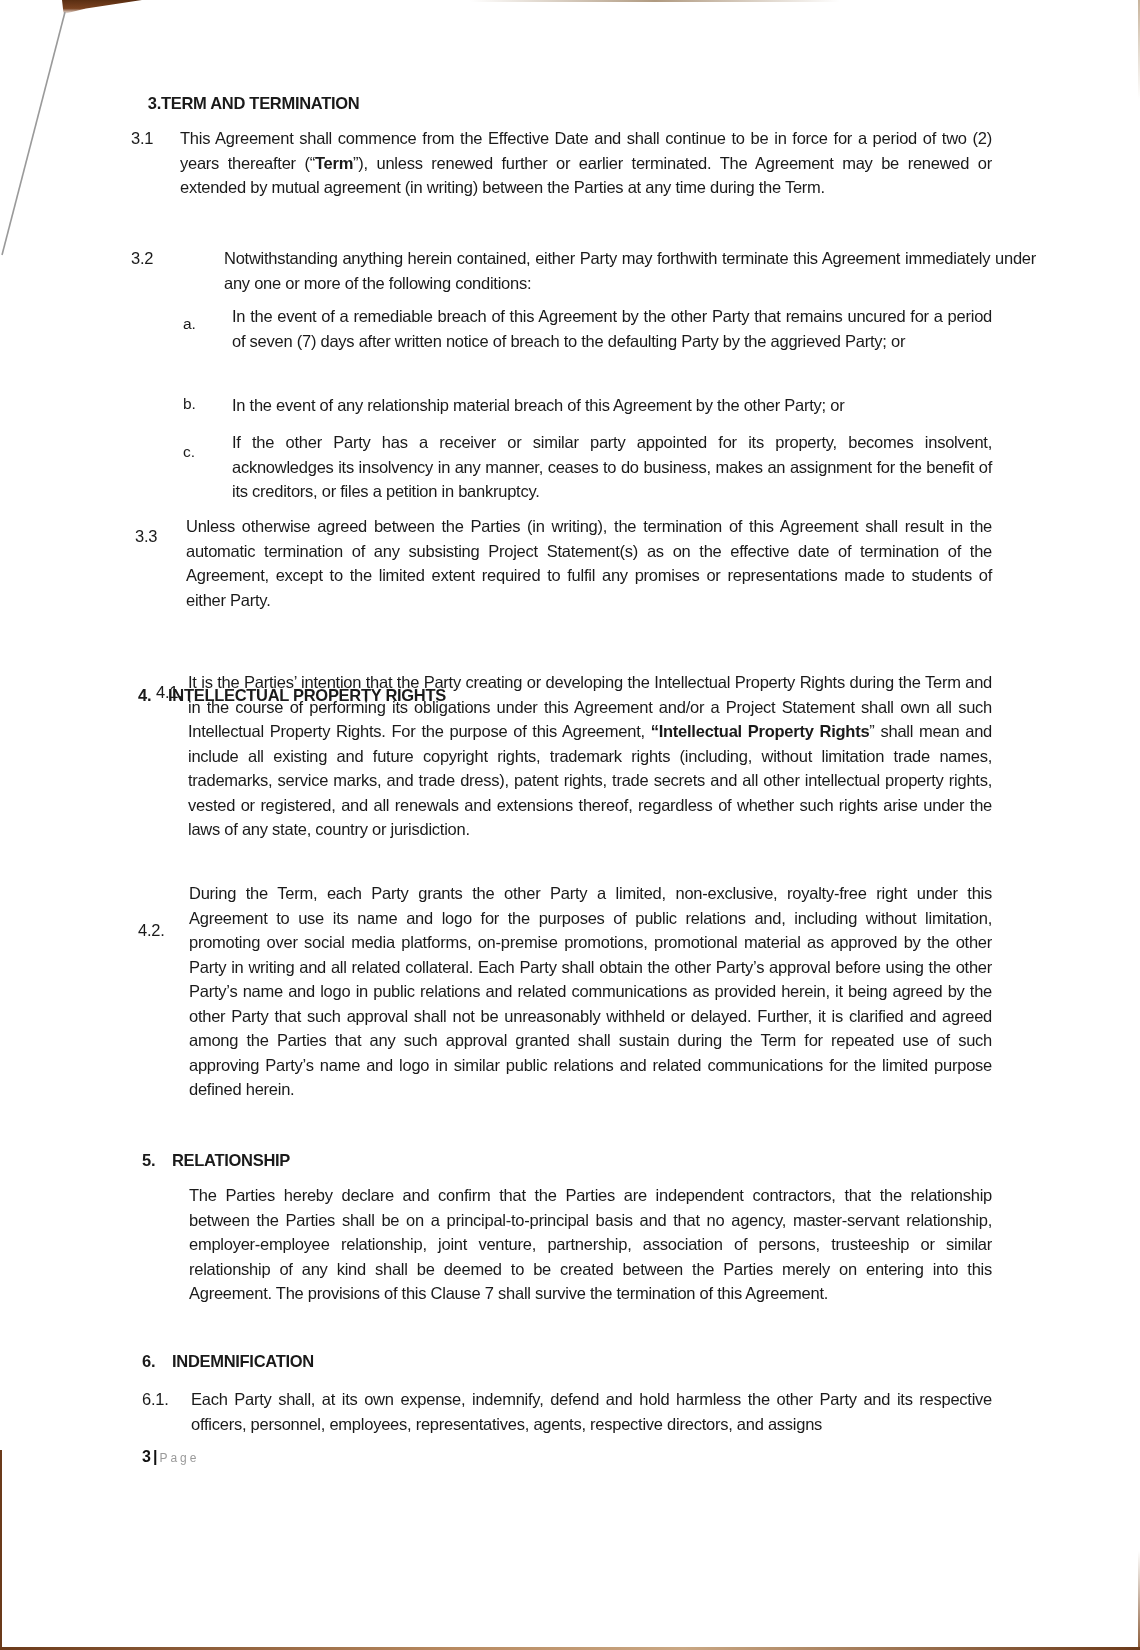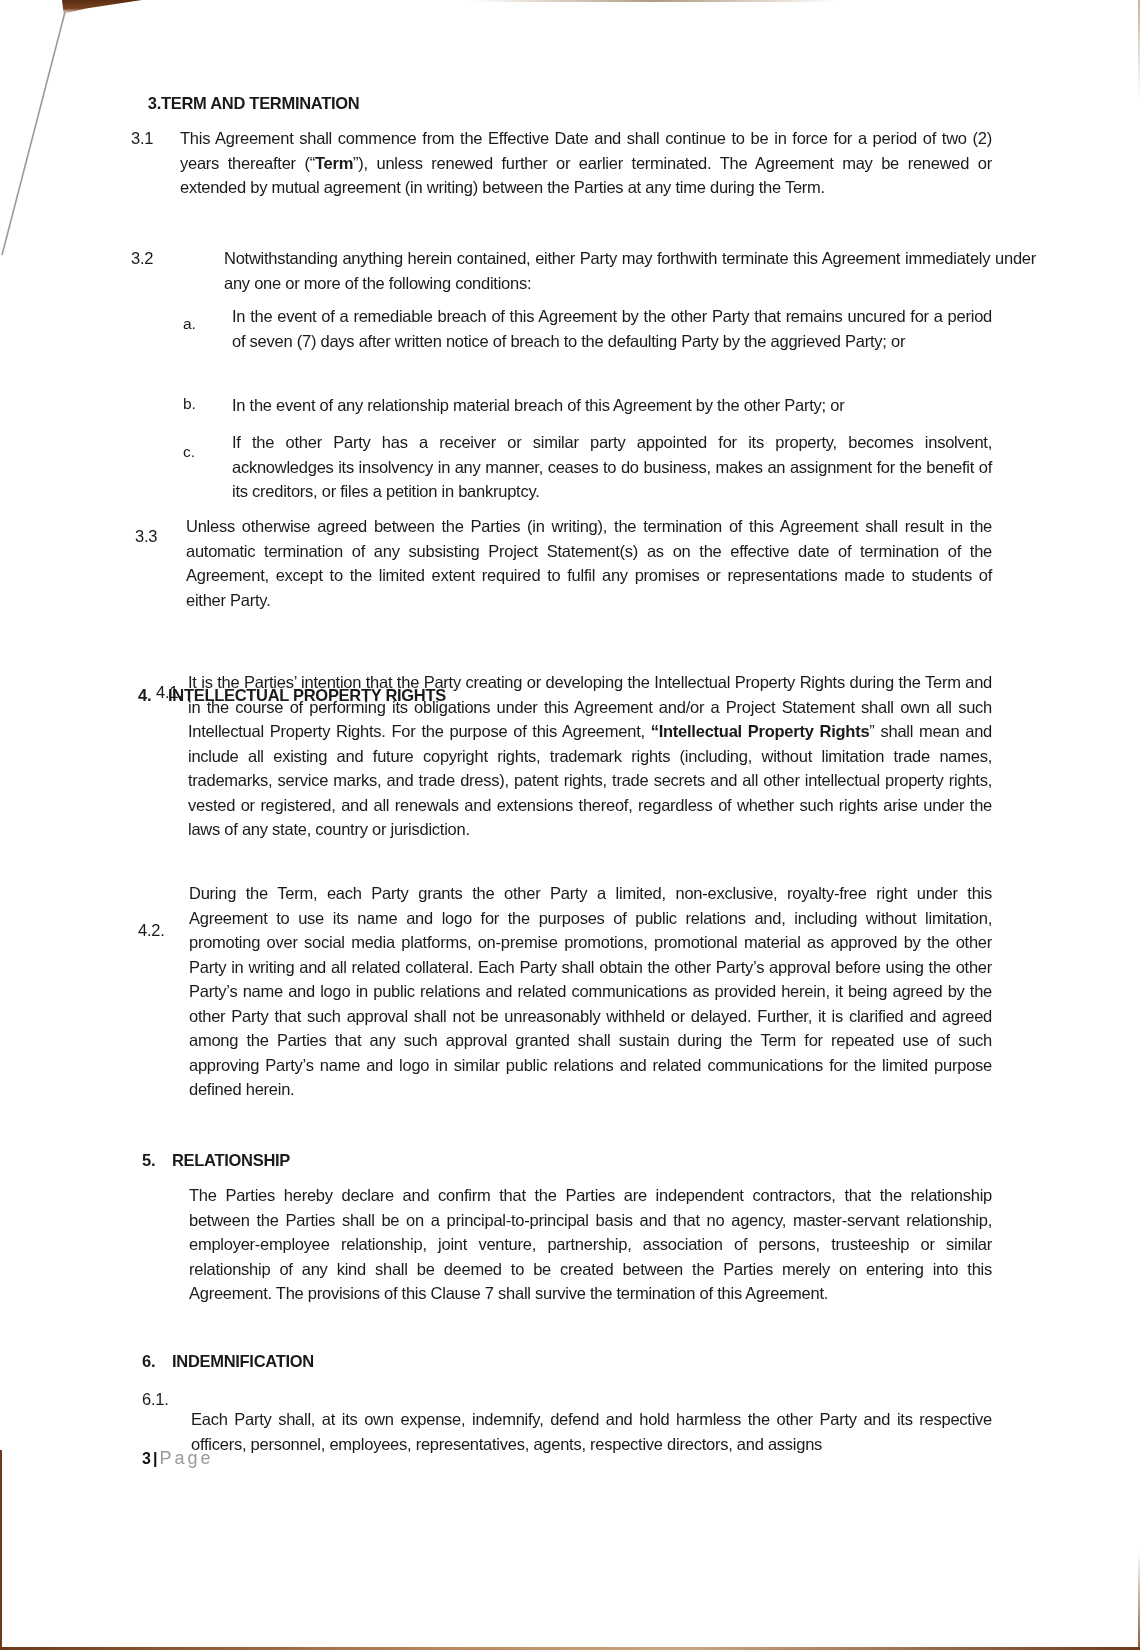--- a/index.html
+++ b/index.html
@@ -52,21 +52,21 @@
     .sub-letter {
       position: absolute; font-size: 15.5px;
     }
     b { font-weight: bold; }
 
     .footer {
       position: absolute; left: 142px; top: 1448px; font-size: 16px; white-space: nowrap;
     }
     .footer .pnum { font-weight: bold; color: #111; }
     .footer .bar { font-weight: bold; color: #111; margin: 0 2px; }
-    .footer .plabel { color: #9a9a9a; letter-spacing: 3px; font-size: 18px; }
+    .footer .plabel { color: #9a9a9a; letter-spacing: 3px; font-size: 12px; }
   </style>
 </head>
 <body>
 
 <div class="corner-shadow"></div>
 <div class="top-edge"></div>
 <svg class="fold-line" viewBox="0 0 70 260" width="70" height="260">
   <line x1="65" y1="12" x2="2" y2="255" stroke="#9a9a9a" stroke-width="1.6"></line>
 </svg>
 <div class="right-edge"></div>
@@ -113,18 +113,18 @@
 
   <div class="heading" style="left:142px; top:1151px;">
     <span class="num">5.</span><span>RELATIONSHIP</span>
   </div>
   <div class="para" style="left:189px; top:1183px; width:803px;">The Parties hereby declare and confirm that the Parties are independent contractors, that the relationship between the Parties shall be on a principal-to-principal basis and that no agency, master-servant relationship, employer-employee relationship, joint venture, partnership, association of persons, trusteeship or similar relationship of any kind shall be deemed to be created between the Parties merely on entering into this Agreement. The provisions of this Clause 7 shall survive the termination of this Agreement.</div>
 
   <div class="heading" style="left:142px; top:1352px;">
     <span class="num">6.</span><span>INDEMNIFICATION</span>
   </div>
   <div class="clause-num" style="left:142px; top:1390px;">6.1.</div>
-  <div class="para" style="left:191px; top:1387px; width:801px;margin-top:20px;">Each Party shall, at its own expense, indemnify, defend and hold harmless the other Party and its respective officers, personnel, employees, representatives, agents, respective directors, and assigns</div>
+  <div class="para" style="left:191px; top:1387px; width:801px;">Each Party shall, at its own expense, indemnify, defend and hold harmless the other Party and its respective officers, personnel, employees, representatives, agents, respective directors, and assigns</div>
 
   <div class="footer">
     <span class="pnum">3</span><span class="bar">|</span><span class="plabel">Page</span>
   </div>
 </div>
 
 </body></html>

